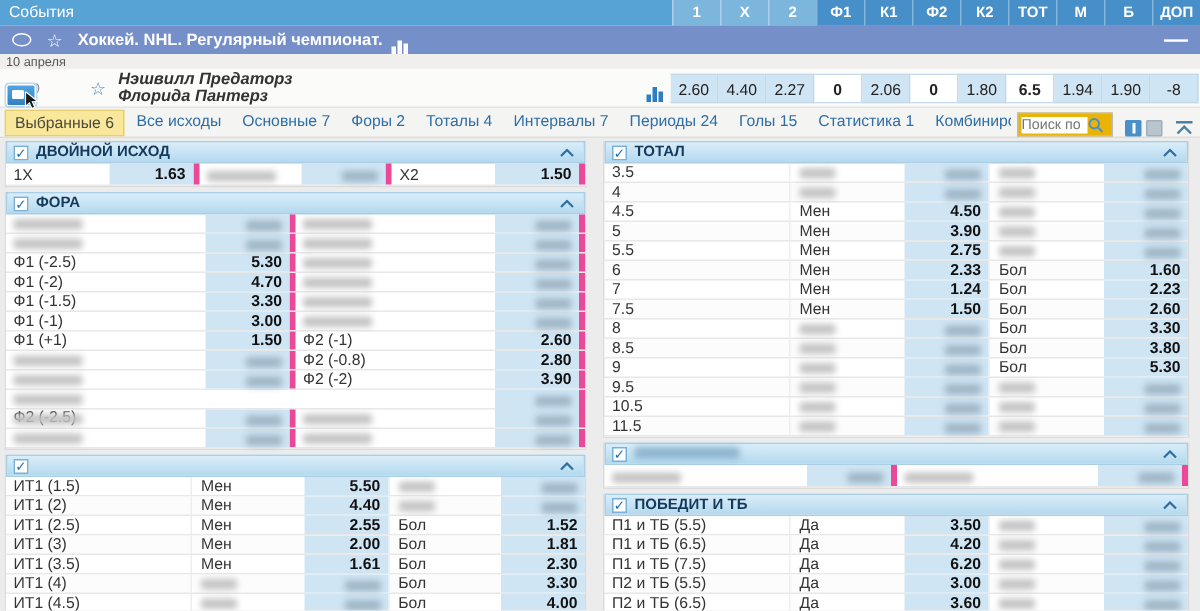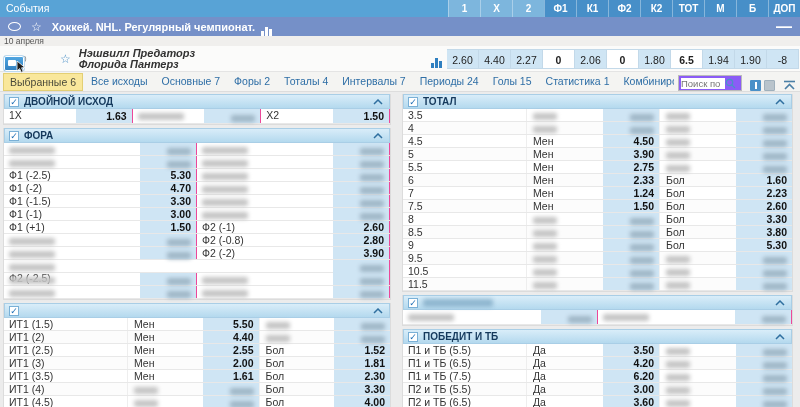--- a/index.html
+++ b/index.html
@@ -42,21 +42,21 @@
   .oddstrip { display:flex; overflow:hidden; width:353px; }
   .oddcell { width:32px; height:20px; margin:0 0 0 0; font-size:10.5px; line-height:20px; text-align:center;
              background:#cfe5f4; border:1px solid #c3d9e9; border-left:none; color:#222; cursor:pointer; }
   .oddcell.line { background:#fff; font-weight:bold; }
 
   
   .tabbar { height:20px; background:#f4f4f2; display:flex; align-items:flex-end; font-size:10.5px;
             border-bottom:1px solid #ddd; padding-left:3px; }
   .tab { color:#2e6ea6; padding:2px 6px; margin-right:2px; white-space:nowrap; cursor:pointer; }
   .tab.sel { background:#f9e79b; border:1px solid #e3cf74; color:#4a4a3a; }
-  .searchbox { display:flex; align-items:center; border:1px solid #bbb; background:#8b5cf6; height:16px;
+  .searchbox { display:flex; align-items:center; border:1px solid #bbb; background:#eab308; height:16px;
                width:64px; margin-left:4px; padding:0 2px; }
   .searchbox input { border:none; outline:none; width:44px; font-size:9.5px; color:#888;
                      font-family:"Liberation Sans",sans-serif; }
   .viewics { display:flex; align-items:center; margin-left:8px; gap:3px; }
   .ic-sq { width:11px; height:11px; border-radius:1px; }
   .ic-two { background:#4a90c8; position:relative; }
   .ic-two:after { content:""; position:absolute; left:4.5px; top:2px; bottom:2px; width:2px; background:#fff; }
   .ic-one { background:#b9c4cc; border:1px solid #9fb0bc; }
   .ic-collapse { margin:0 4px 0 8px; }
 
@@ -75,21 +75,21 @@
 
   .row { display:flex; align-items:center; height:13px; border-bottom:1px solid #e8e8e8; font-size:10.5px; color:#333; }
   .row:nth-child(odd) { background:#fcfcfc; }
   .c-line { width:124px; padding-left:5px; border-right:1px solid #eee; height:100%; line-height:13px; }
   .grp { flex:1; display:flex; height:100%; align-items:center; border-right:1px solid #f0f0f0; }
   .grp:last-child { border-right:none; }
   .sub { flex:1; padding-left:6px; }
   .val { width:56px; height:100%; background:#cfe5f4; font-weight:bold; color:#111; text-align:right;
          padding-right:5px; line-height:13px; cursor:pointer; }
   .pairrow { display:flex; height:15px; border-bottom:1px solid #e8e8e8; font-size:10.5px; }
-  .pair { flex:1; display:flex; align-items:flex-start; height:100%; border-right:1px solid #ec4899; }
+  .pair { flex:1; display:flex; align-items:flex-end; height:100%; border-right:4px solid #ec4899; }
   .pair .lbl { flex:1; padding-left:5px; color:#333; }
   .pair .val { line-height:15px; }
 
   .blurbar { display:inline-block; height:7px; background:#c4c4c4; border-radius:2px; filter:blur(2px);
              vertical-align:middle; }
   .w46 { width:46px; } .w24 { width:24px; } .w70 { width:70px; }
   .val .blurbar { margin-top:3px; background:#9fb6c6; }
   .blurhead .blurbar { background:#8fb6cf; height:8px; }
 </style>
 </head>

